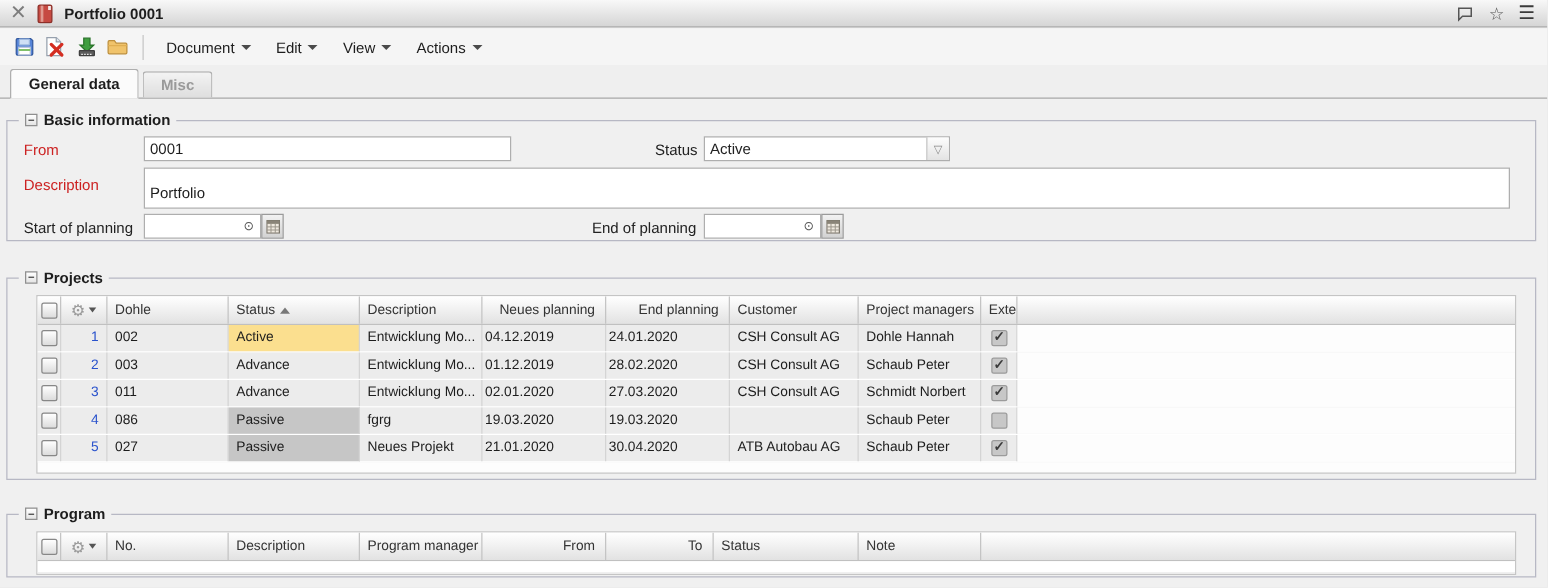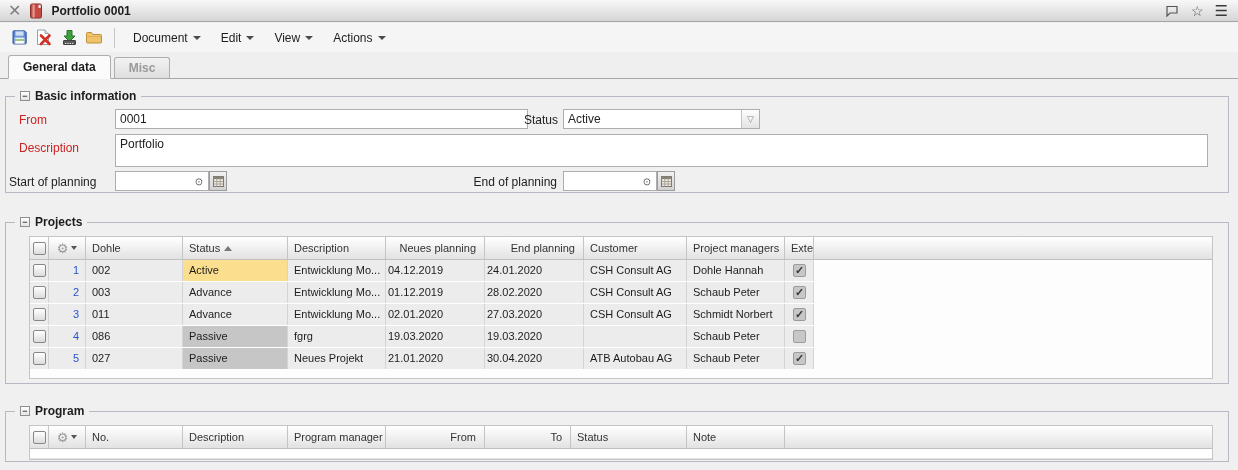--- a/index.html
+++ b/index.html
@@ -58,21 +58,21 @@
     font-size:9px; line-height:8px; text-align:center; color:#444;
   }
 
   
   .lbl { position:absolute; font-size:12px; white-space:nowrap; }
   .lbl.req { color:#cc2222; }
   .tf {
     position:absolute; height:20px; border:1px solid #aeaeae; background:#fff;
     font-family:"Liberation Sans",sans-serif; font-size:12px; padding:0 4px; color:#1d1d1d; outline:none;
   }
-  textarea.tf { resize:none; padding-top:2px; line-height:14px; }
+  textarea.tf { resize:none; padding-top:12px; line-height:14px; }
   .selectbox {
     position:absolute; height:20px; border:1px solid #aeaeae; background:#fff;
     display:flex; align-items:center;
   }
   .selectbox .sel-text { flex:1; padding-left:4px; font-size:12px; }
   .sel-trigger {
     width:18px; height:18px; border-left:1px solid #c2c2c2;
     background:linear-gradient(#fdfdfd,#e3e3e3);
     display:flex; align-items:center; justify-content:center; color:#8a8a8a; font-size:9px;
   }
@@ -218,32 +218,32 @@
     </div>
   </div>
 
   <div class="fs" style="left:5px; top:96px; width:1224px; height:97px;">
     <div class="fs-legend">
       <span class="collapse-box">−</span>
       <span>Basic information</span>
     </div>
 
     <span class="lbl req" style="left:13px; top:16px;">From</span>
-    <input class="tf" style="left: 109px; top: 12px; width: 413px;" value="0001">
+    <input class="tf" style="left: 109px; top: 12px; width: 294px;" value="0001">
 
     <span class="lbl" style="left:450px; top:16px; width:102px; text-align:right;">Status</span>
     <div class="selectbox" style="left:557px; top:12px; width:197px;">
       <span class="sel-text">Active</span>
       <span class="sel-trigger">▽</span>
     </div>
 
     <span class="lbl req" style="left:13px; top:44px;">Description</span>
     <textarea class="tf" style="left: 109px; top: 37px; width: 1093px; height: 33px;">Portfolio</textarea>
 
-    <span class="lbl" style="left:3px; top:78px;">Start of planning</span>
+    <span class="lbl" style="left:13px; top:78px;">Start of planning</span>
     <div class="datefield" style="left:109px; top:74px;">
       <input value="" style="">
       <span class="clock-glyph">⊙</span>
     </div>
     <span class="cal-btn" style="left:203px; top:74px;">
       <svg width="11" height="11" viewBox="0 0 11 11">
         <rect x="0.5" y="0.5" width="10" height="10" fill="#efe9df" stroke="#7c776c"></rect>
         <rect x="0.5" y="0.5" width="10" height="2.6" fill="#8a8478"></rect>
         <path d="M3.8 3 V10.5 M7.2 3 V10.5 M0.5 5.5 H10.5 M0.5 8 H10.5" stroke="#9b958a" stroke-width="0.8"></path>
       </svg>

